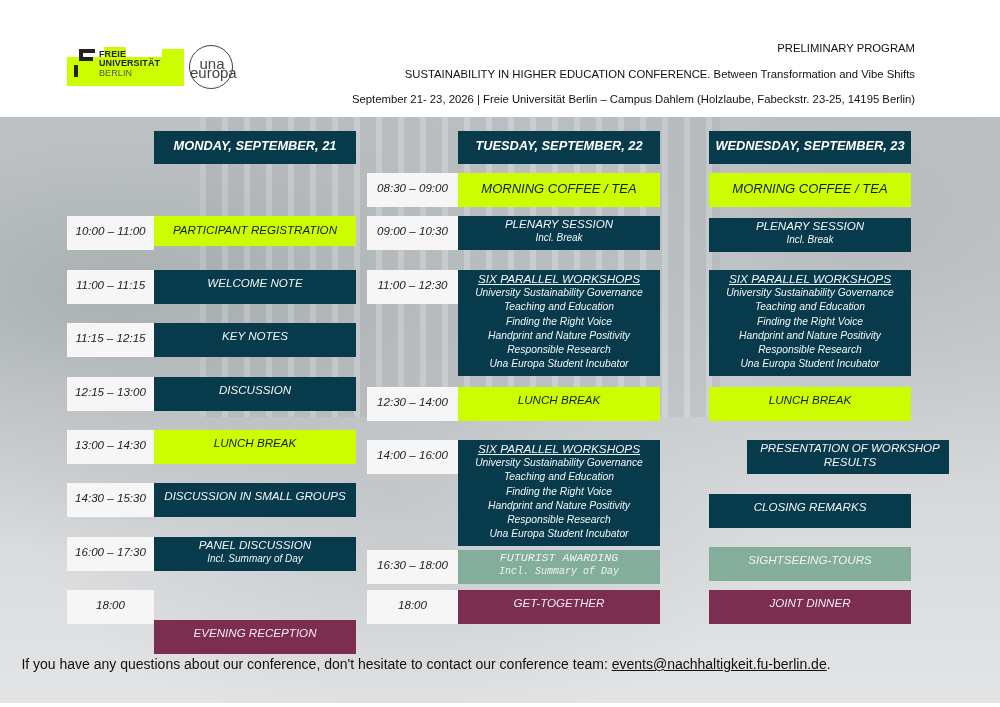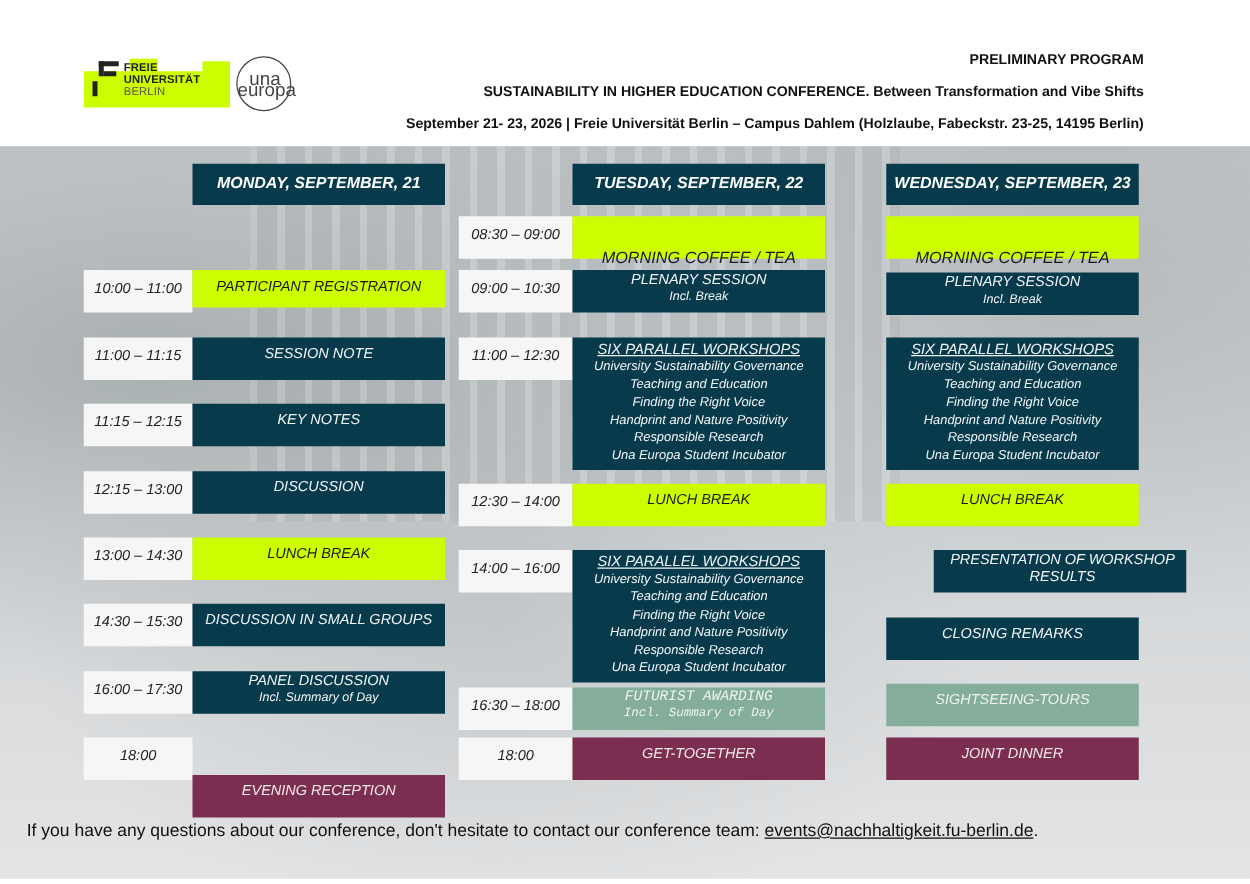--- a/index.html
+++ b/index.html
@@ -33,37 +33,37 @@
   .logo-fu .t { position: absolute; left: 32px; font-size: 9px; line-height: 9px; color: #222; letter-spacing: 0.1px; }
   .logo-fu .t1 { top: 3px; font-weight: bold; }
   .logo-fu .t2 { top: 12px; font-weight: bold; }
   .logo-fu .t3 { top: 22px; color: #555; }
 
   .logo-una { position: absolute; left: 189px; top: 45px; width: 44px; height: 44px; border: 1px solid #444; border-radius: 50%; background: #fff; }
   .logo-una span { position: absolute; left: 0; width: 44px; text-align: center; font-size: 15px; color: #444; line-height: 9px; }
   .logo-una .u1 { top: 13px; }
   .logo-una .u2 { top: 22px; }
 
-  .hdr { position: absolute; right: 85px; font-weight: bold; font-size: 11.3px; text-align: right; color: #111; white-space: nowrap; }
+  .hdr { position: absolute; right: 85px; font-weight: normal; font-size: 11.3px; text-align: right; color: #111; white-space: nowrap; }
   .hdr1 { top: 42px; }
   .hdr2 { top: 68px; }
   .hdr3 { top: 93px; }
 
   
   .cell { position: absolute; text-align: center; font-style: italic; font-size: 11.6px; line-height: 14px; }
   .time { background: #f6f6f6; color: #222; height: 34px; padding-top: 8px; font-size: 11.6px; }
   .navy { background: #073b4c; color: #f2f5f7; }
   .lime { background: #ccfe00; color: #1a1a1a; }
   .sage { background: #84ad9c; color: #eef3f0; }
   .wine { background: #7b2e4f; color: #f4eaee; }
   .dayhead { font-weight: bold; font-size: 12.8px; padding-top: 8px; height: 33px; color: #ffffff; }
   .ev { padding-top: 6px; }
   .sub { display: block; font-size: 10px; line-height: 13px; }
   .u { text-decoration: underline; font-size: 11.8px; }
-  .big { font-size: 13px; padding-top: 26px; text-align: center; }
+  .big { font-size: 13px; padding-top: 9px; text-align: center; }
   .ws-line { display: block; font-size: 10.3px; line-height: 14.3px; }
 
   .footer { position: absolute; left: 0; width: 852px; top: 656px; text-align: center; font-size: 14px; color: #111; }
   .footer a { color: #111; text-decoration: underline; }
 </style>
 </head>
 <body>
 
 <div class="bg"></div>
 <div class="bg-building"></div>
@@ -88,21 +88,21 @@
 <div class="hdr hdr1">PRELIMINARY PROGRAM</div>
 <div class="hdr hdr2">SUSTAINABILITY IN HIGHER EDUCATION CONFERENCE. Between Transformation and Vibe Shifts</div>
 <div class="hdr hdr3">September 21- 23, 2026 | Freie Universität Berlin – Campus Dahlem (Holzlaube, Fabeckstr. 23-25, 14195 Berlin)</div>
 
 <div class="cell navy dayhead" style="left:154px;top:131px;width:202px;">MONDAY, SEPTEMBER, 21</div>
 
 <div class="cell time" style="left:67px;top:216px;width:87px;">10:00 – 11:00</div>
 <div class="cell lime ev" style="left:154px;top:216px;width:202px;height:30px;padding-top:7px;">PARTICIPANT REGISTRATION</div>
 
 <div class="cell time" style="left:67px;top:270px;width:87px;">11:00 – 11:15</div>
-<div class="cell navy ev" style="left:154px;top:270px;width:202px;height:34px;">SESSION NOTE</div>
+<div class="cell navy ev" style="left:154px;top:270px;width:202px;height:34px;">WELCOME NOTE</div>
 
 <div class="cell time" style="left:67px;top:323px;width:87px;">11:15 – 12:15</div>
 <div class="cell navy ev" style="left:154px;top:323px;width:202px;height:34px;">KEY NOTES</div>
 
 <div class="cell time" style="left:67px;top:377px;width:87px;">12:15 – 13:00</div>
 <div class="cell navy ev" style="left:154px;top:377px;width:202px;height:34px;">DISCUSSION</div>
 
 <div class="cell time" style="left:67px;top:430px;width:87px;">13:00 – 14:30</div>
 <div class="cell lime ev" style="left:154px;top:430px;width:202px;height:34px;">LUNCH BREAK</div>
 

